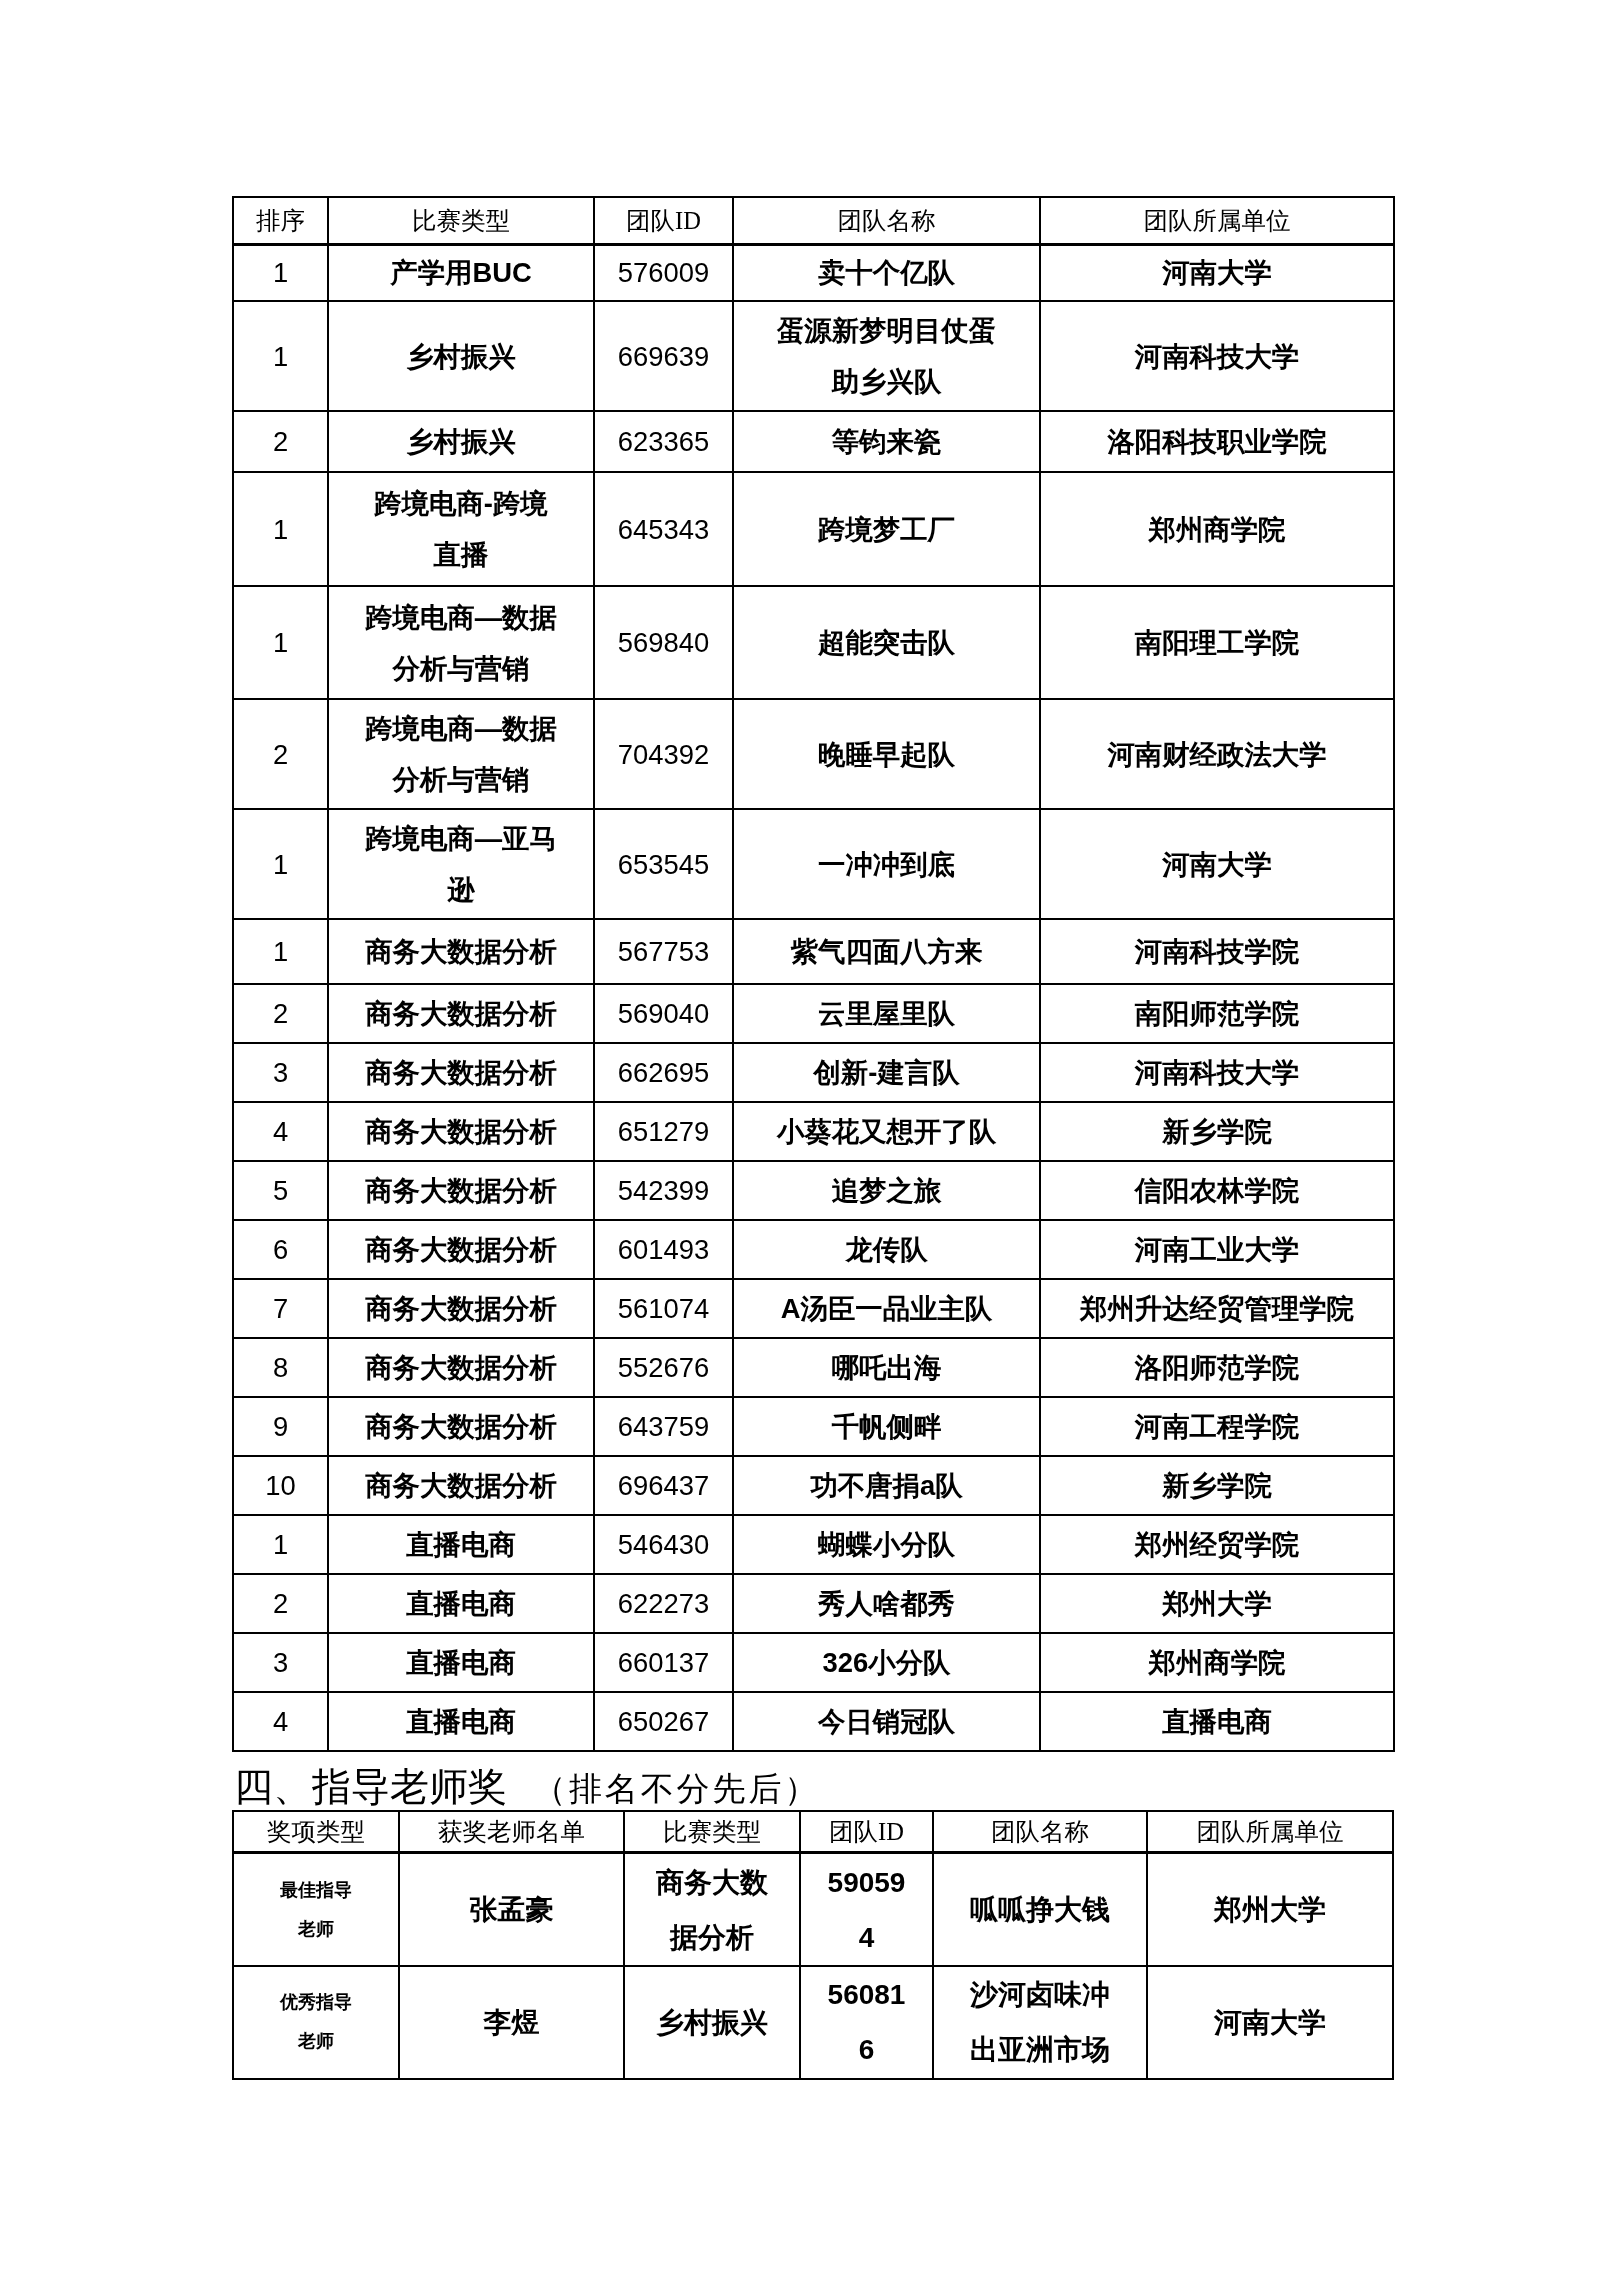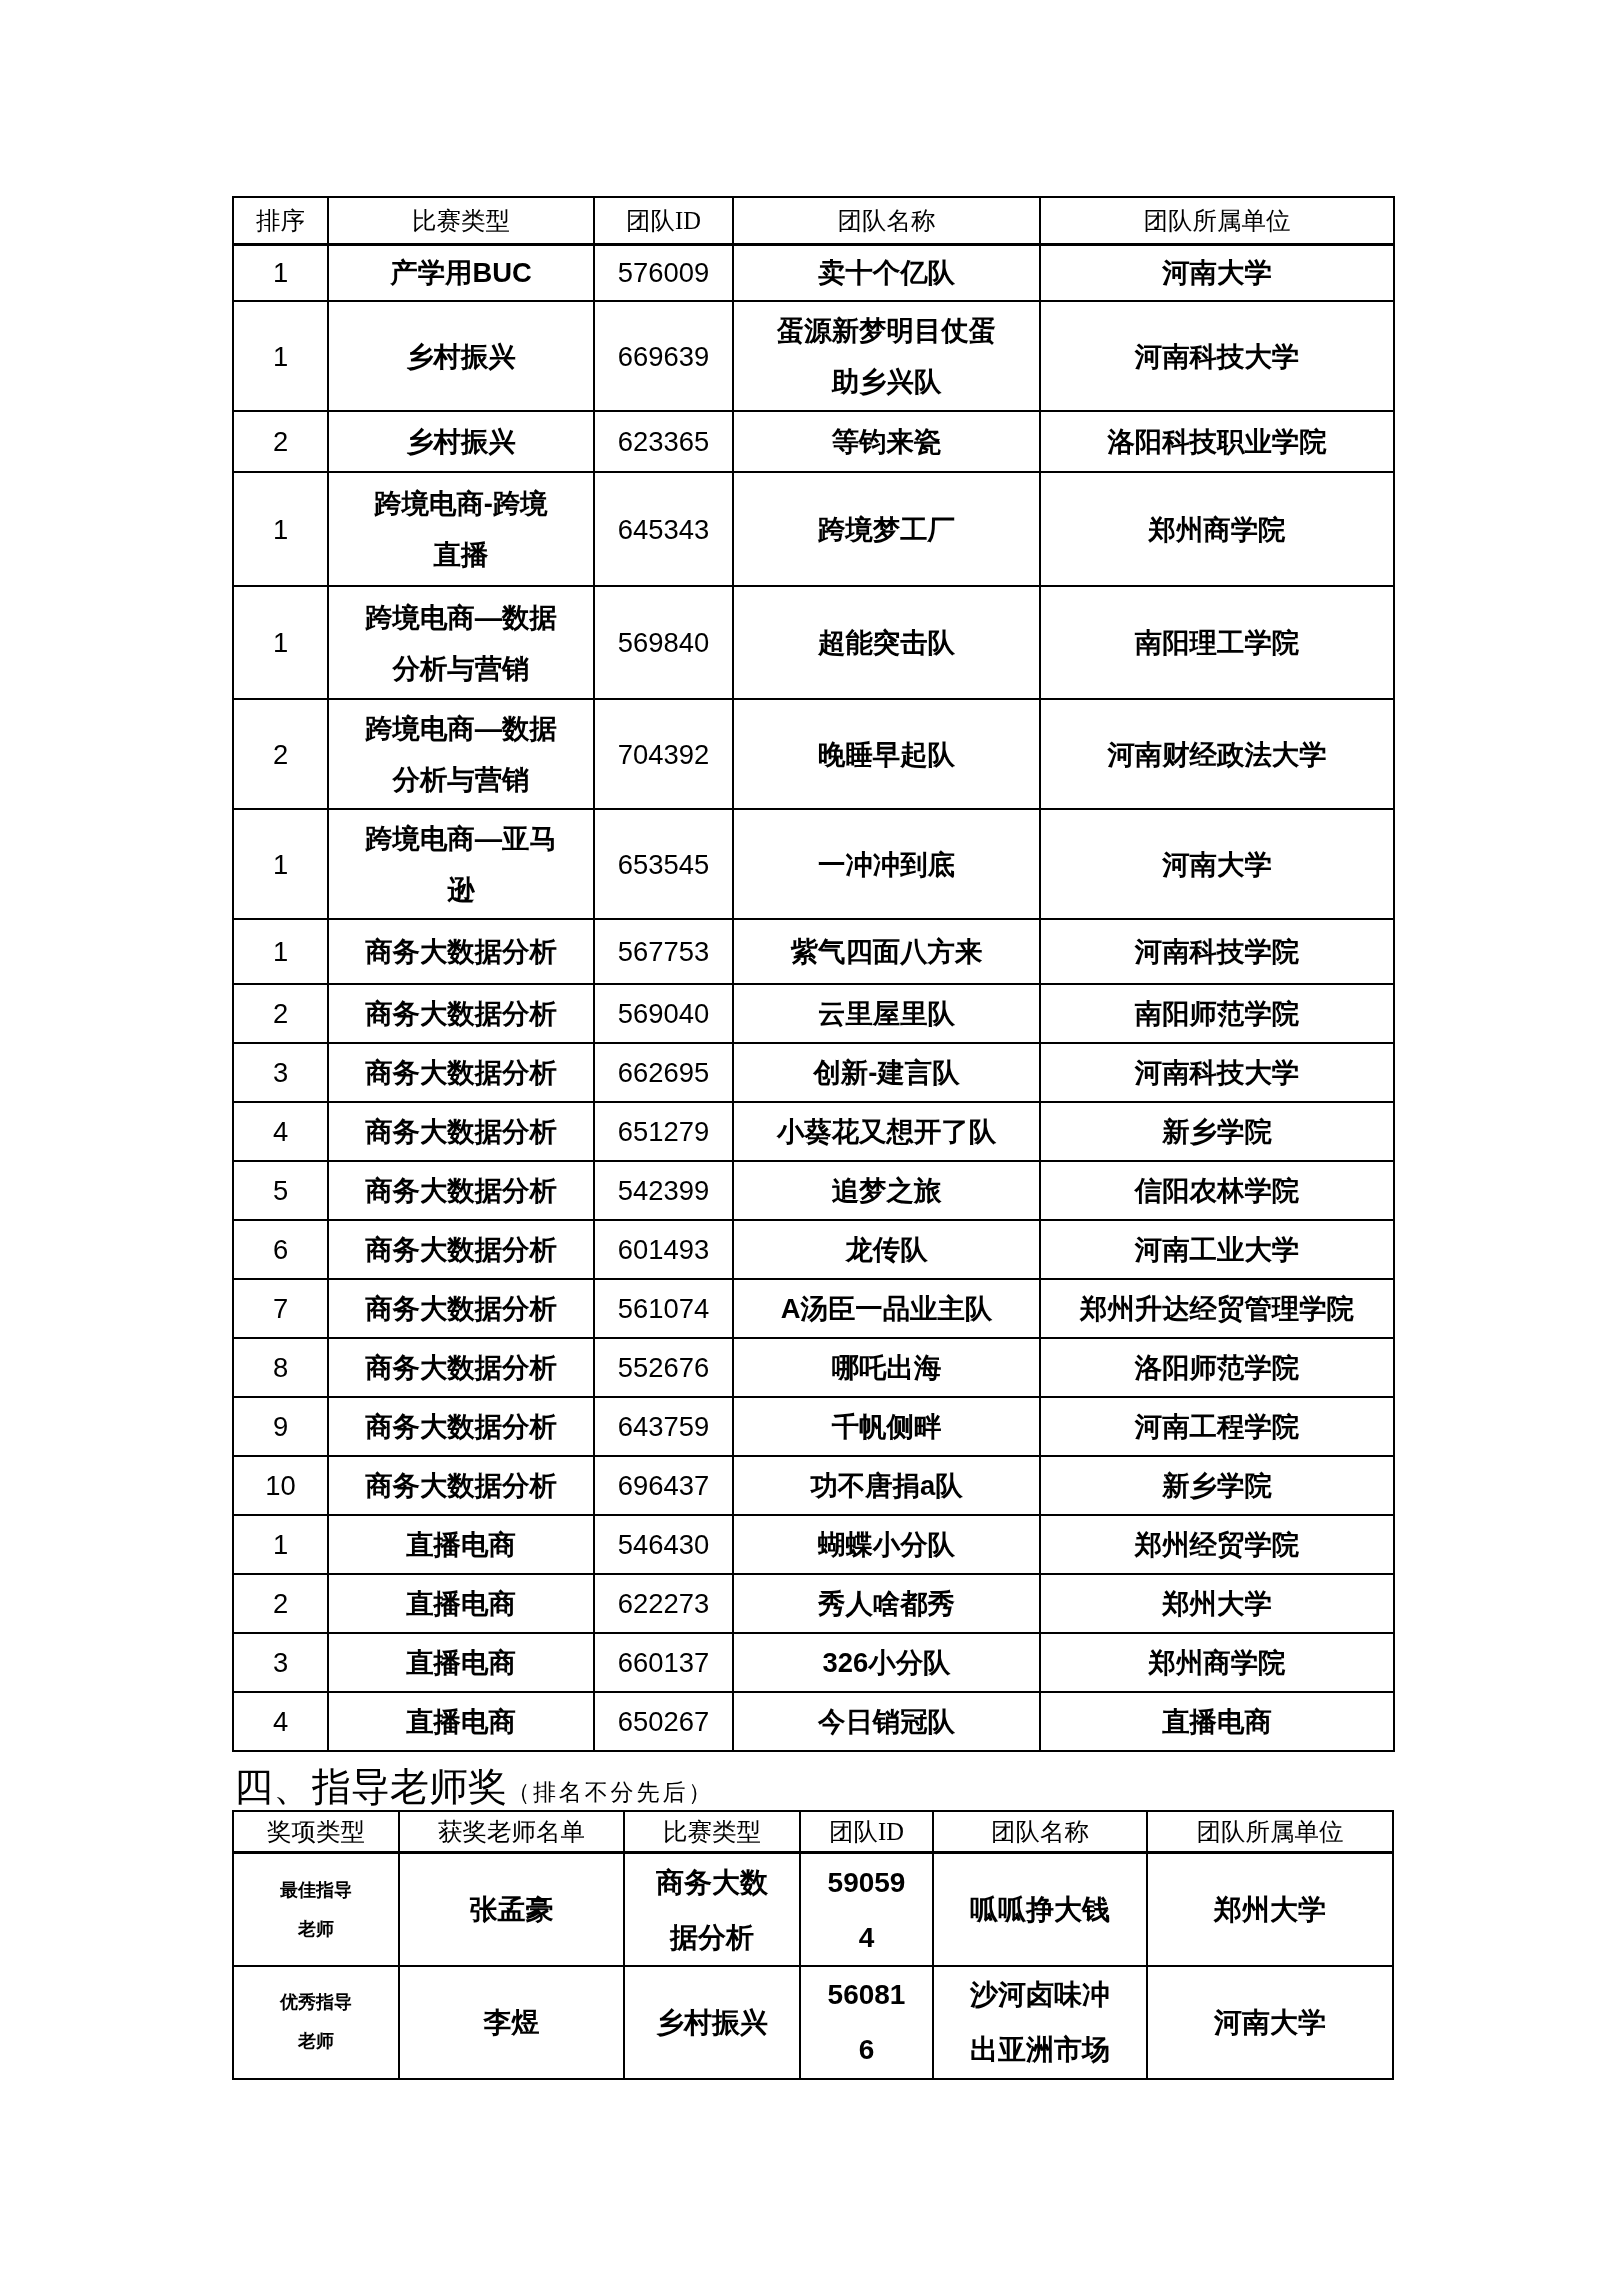--- a/index.html
+++ b/index.html
@@ -30,22 +30,22 @@
   #awards-table tbody tr:nth-child(4){height:114px;}
   #awards-table tbody tr:nth-child(5){height:113px;}
   #awards-table tbody tr:nth-child(6){height:110px;}
   #awards-table tbody tr:nth-child(7){height:110px;}
   #awards-table tbody tr:nth-child(8){height:65px;}
 
   
   .section-heading{margin:11.8px 0 1px 2px;height:45px;line-height:45px;white-space:nowrap;}
   .section-heading .title{font-weight:400;font-size:39px;}
   .section-heading .subtitle{
-    font-weight:400;font-size:23px;
-    font-family:"Liberation Serif",serif;letter-spacing:2.9px;
+    font-weight:400;font-size:33px;
+    font-family:"Liberation Serif",serif;letter-spacing:2.9px;margin-left:26px;
   }
 
   
   #teacher-table thead tr{height:42px;}
   #teacher-table tbody tr{height:113px;}
   #teacher-table td{font-weight:700;font-size:28px;line-height:55px;white-space:pre-line;}
   #teacher-table .award-cell{line-height:39px;font-size:18px;}
 </style>
 </head>
 <body>

